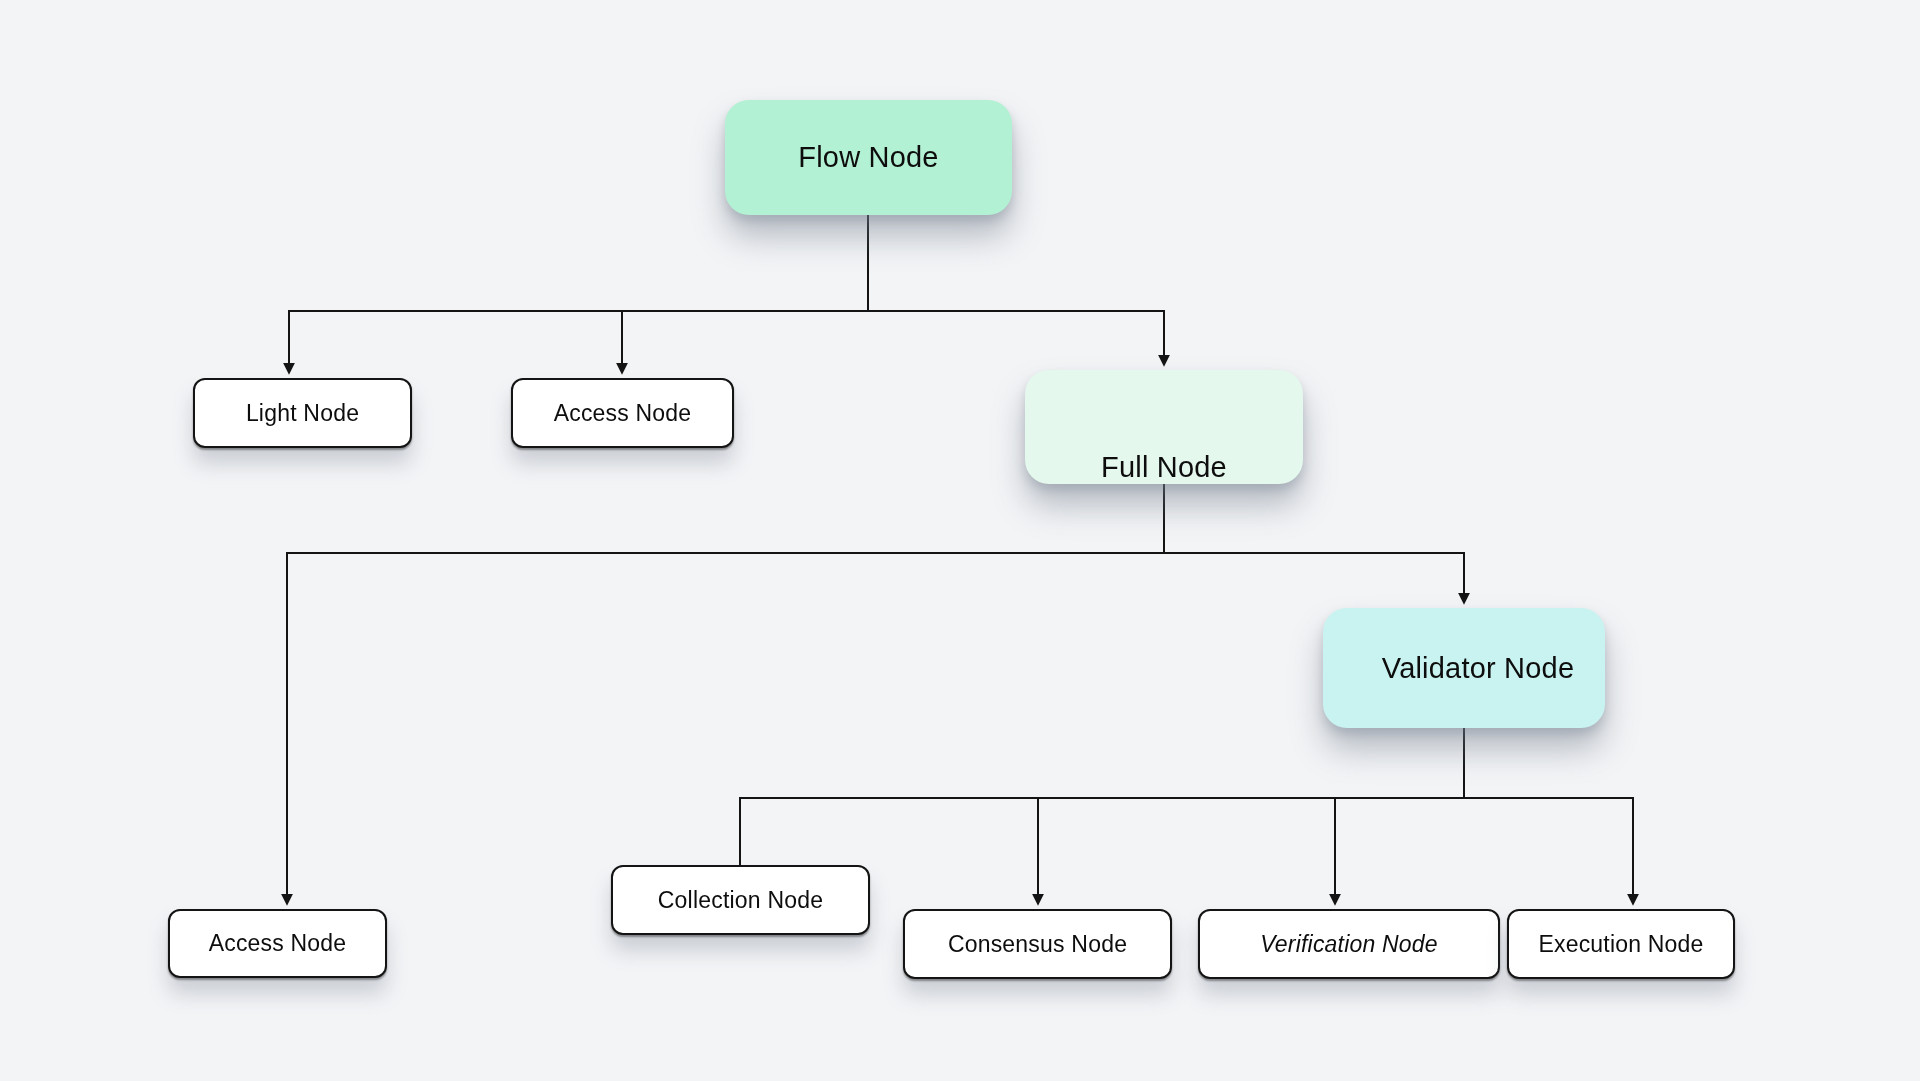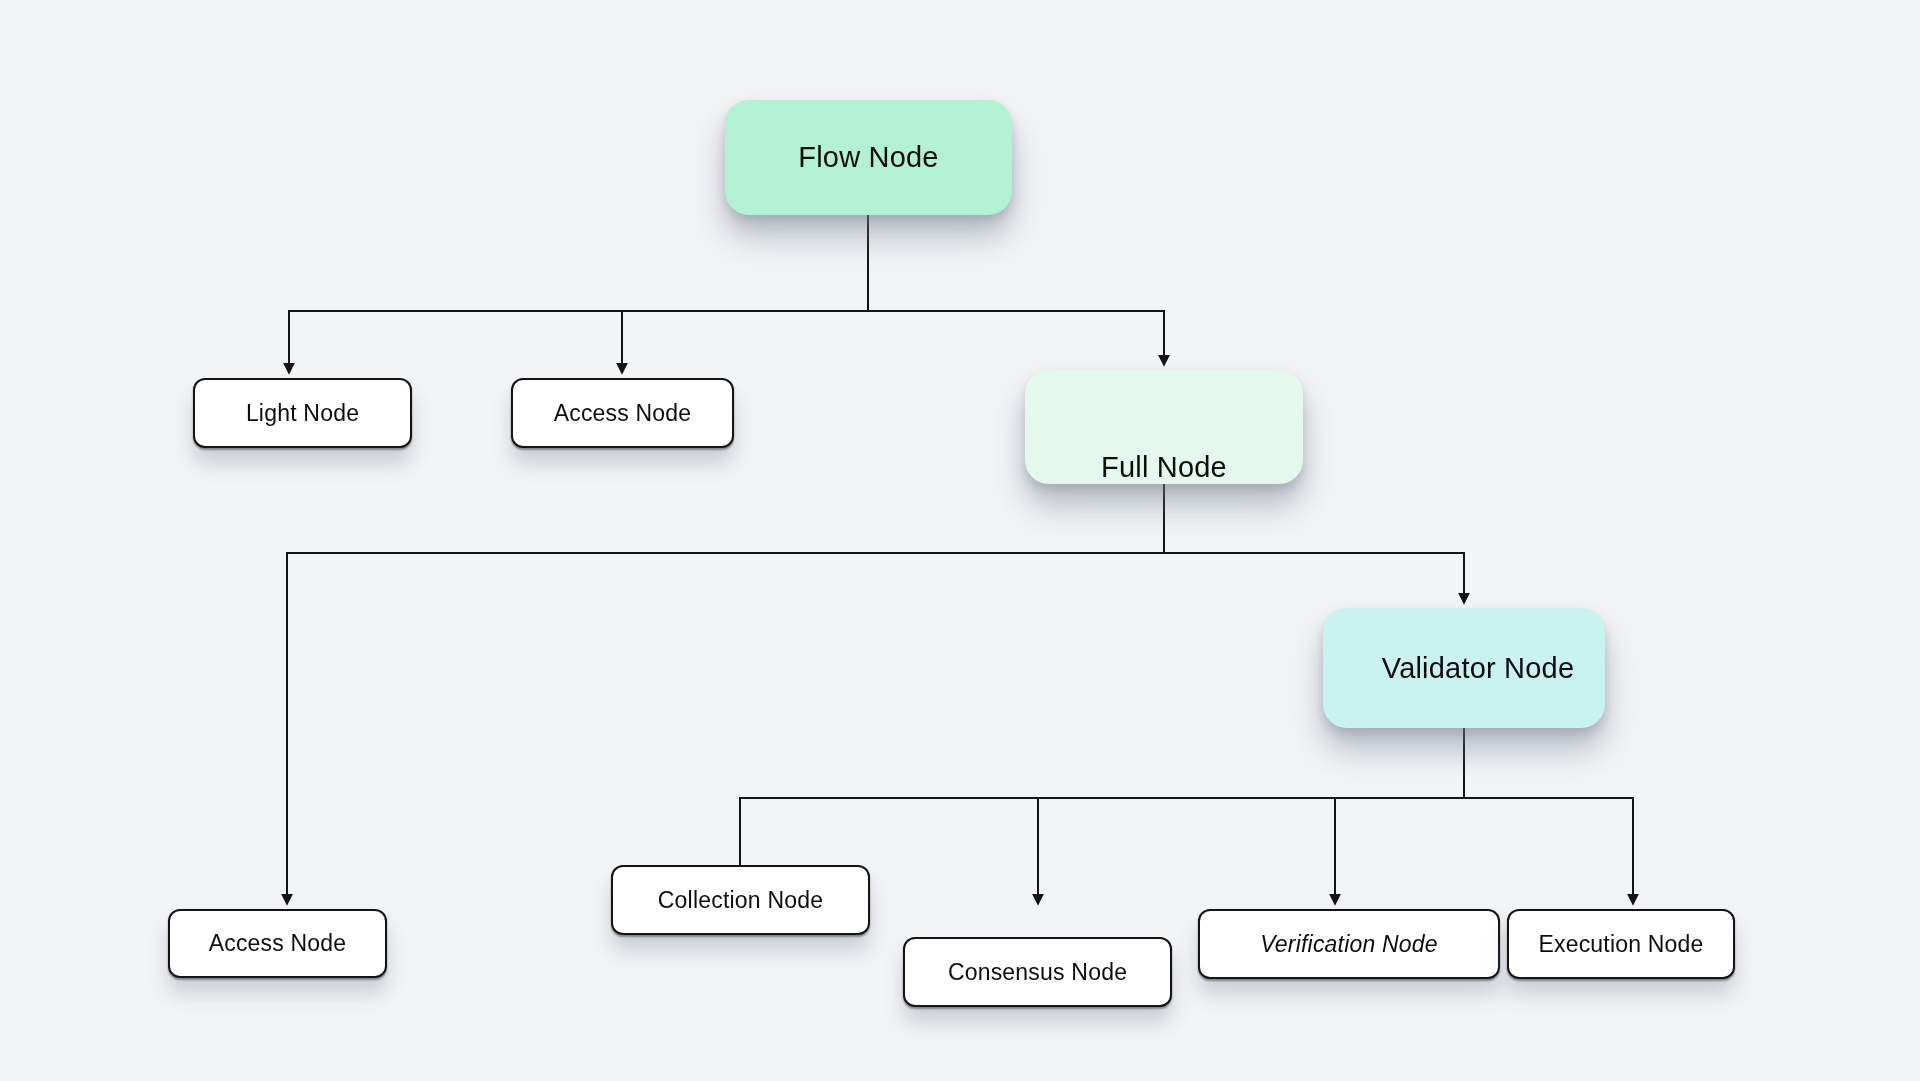--- a/index.html
+++ b/index.html
@@ -50,21 +50,21 @@
     border-radius: 12px;
     font-size: 23px;
     font-weight: 500;
     letter-spacing: 0.2px;
     box-shadow: 0 2px 2px rgba(0, 0, 0, 0.38), 0 16px 20px rgba(120, 131, 146, 0.32);
   }
   .n-light        { left: 193px;  top: 378px; width: 219px; height: 70px; }
   .n-archive      { left: 511px;  top: 378px; width: 223px; height: 70px; }
   .n-access       { left: 168px;  top: 909px; width: 219px; height: 69px; }
   .n-collection   { left: 611px;  top: 865px; width: 259px; height: 70px; }
-  .n-consensus    { left: 903px;  top: 937px; width: 269px; height: 70px; }
+  .n-consensus    { left: 903px;  top: 909px; width: 269px; height: 70px; }
   .n-verification { left: 1198px; top: 909px; width: 302px; height: 70px; font-style: italic; }
   .n-execution    { left: 1507px; top: 909px; width: 228px; height: 70px; }
 </style>
 </head>
 <body>
 
 <div class="canvas">
 
   <svg class="edges-svg" viewBox="0 0 1920 1081" xmlns="http://www.w3.org/2000/svg">
     <defs>

